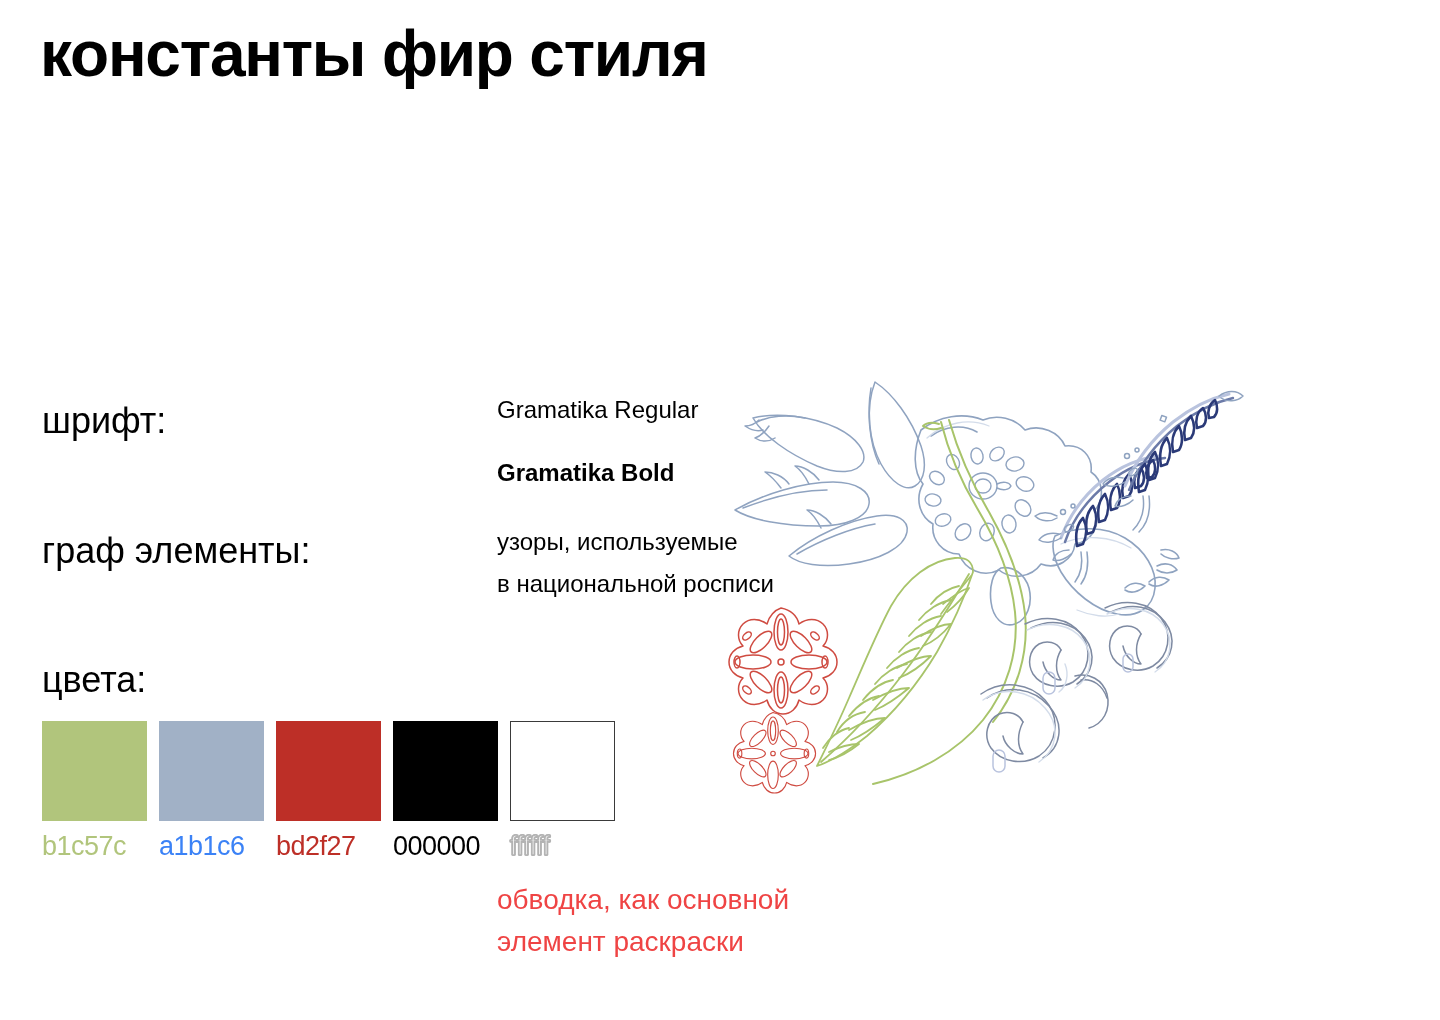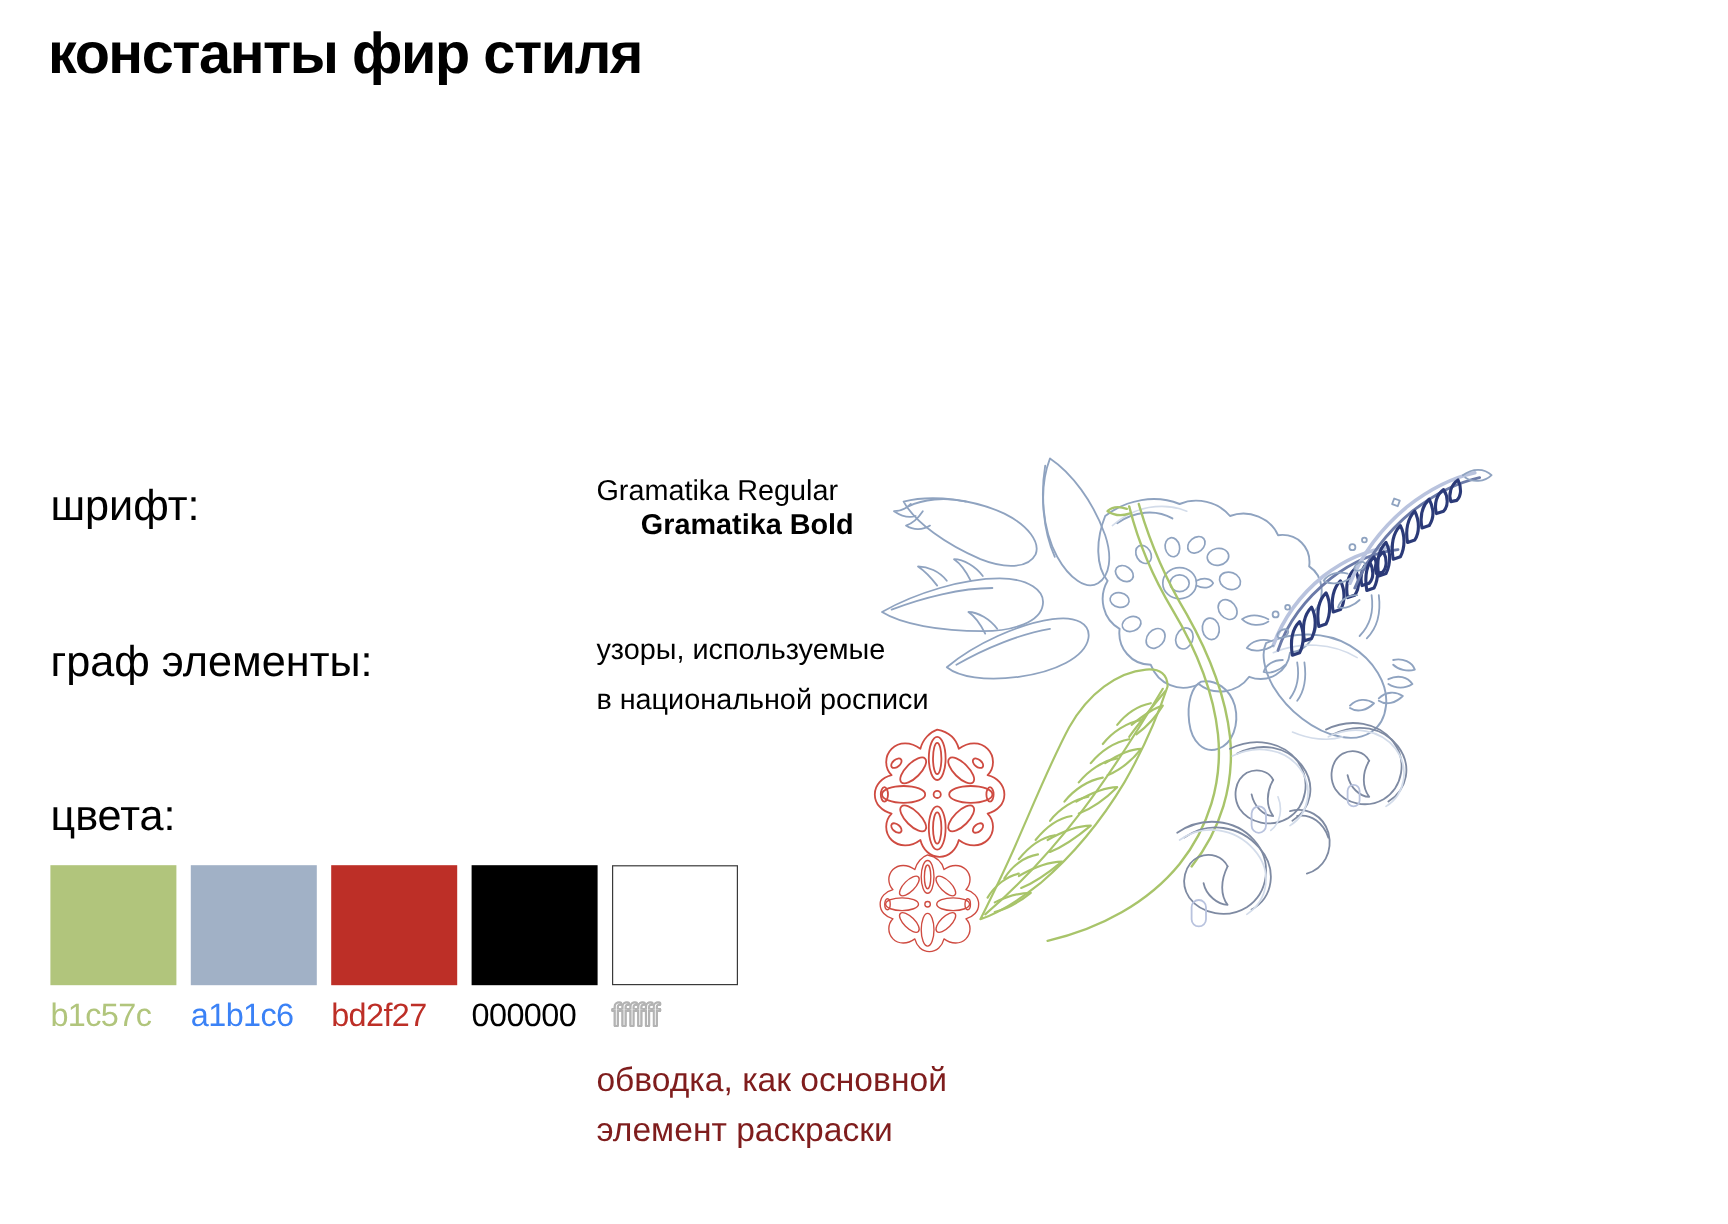--- a/index.html
+++ b/index.html
@@ -17,21 +17,21 @@
     height: 1020px;
     background: #ffffff;
     overflow: hidden;
   }
 
   
   #page-title {
     position: absolute;
     left: 40px;
     top: 18px;
-    font-size: 48px;
+    font-size: 64px;
     font-weight: bold;
     letter-spacing: -1.2px;
     line-height: 1.15;
     color: #000000;
     white-space: nowrap;
   }
 
   
   .row-label {
     position: absolute;
@@ -45,21 +45,21 @@
     position: absolute;
     left: 497px;
     font-size: 24px;
     color: #000000;
     white-space: nowrap;
   }
   .row-value.bold { font-weight: bold; }
 
   #label-font      { top: 400px; }
   #value-font-reg  { top: 396px; }
-  #value-font-bold { top: 424px; margin-left: 37px; }
+  #value-font-bold { top: 459px; }
 
   #label-graph     { top: 530px; }
   #value-graph-1   { top: 528px; }
   #value-graph-2   { top: 570px; }
 
   #label-colors    { top: 659px; }
 
   
   #swatches {
     position: absolute;
@@ -96,21 +96,21 @@
       -1px 0 #b3b3b3, 1px 0 #b3b3b3,
       0 -1px #b3b3b3, 0 1px #b3b3b3;
     text-align: right;
   }
 
   
   .caption-line {
     position: absolute;
     left: 497px;
     font-size: 28px;
-    color: #7f1d1d;
+    color: #ef4444;
     white-space: nowrap;
   }
   #caption-1 { top: 884px; }
   #caption-2 { top: 926px; }
 
   
   #ornament {
     position: absolute;
     left: 725px;
     top: 360px;

